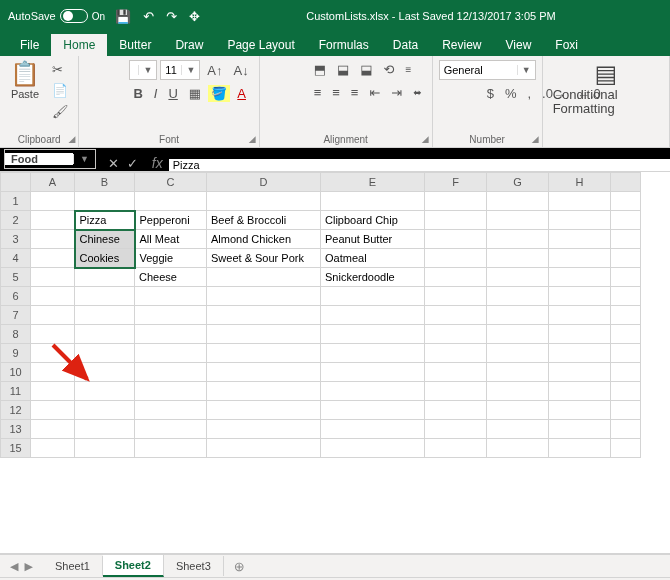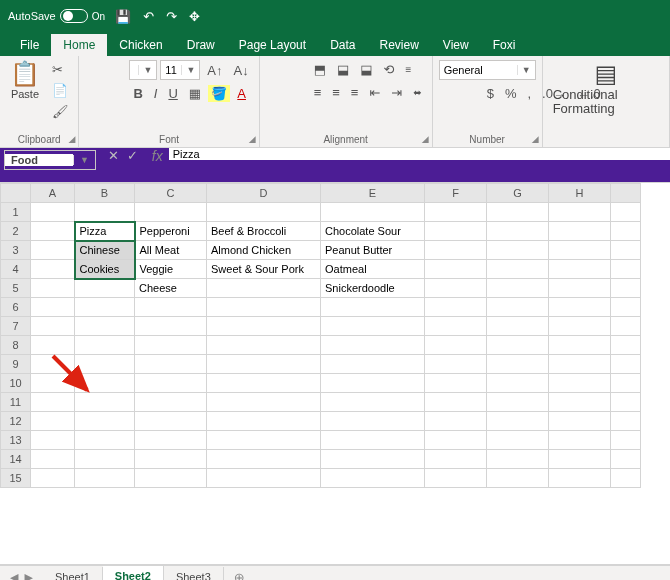--- a/index.html
+++ b/index.html
@@ -26,21 +26,21 @@
 .big-btn { display: flex; flex-direction: column; align-items: center; gap: 2px; font-size: 11px; color: #444; padding: 2px 4px; cursor: pointer; }
 .big-btn .ico { font-size: 24px; line-height: 1; }
 .small-btn { font-size: 13px; color: #555; padding: 2px 4px; cursor: pointer; white-space: nowrap; }
 .stack { display: flex; flex-direction: column; gap: 2px; }
 .row { display: flex; align-items: center; gap: 3px; padding-left: 44px; }
 
 .combo { display: flex; align-items: center; border: 1px solid #c8c6c4; background: #fff; height: 20px; }
 .combo input { border: none; outline: none; font-size: 11px; padding: 0 4px; width: 100%; }
 .combo .dd { padding: 0 4px; font-size: 9px; color: #666; border-left: 1px solid #e0e0e0; }
 
-.fb-row { height: 35px; display: flex; align-items: flex-start; border-bottom: 1px solid #d4d4d4; background: #4c1d95; }
+.fb-row { height: 24px; display: flex; align-items: flex-end; border-bottom: 1px solid #d4d4d4; background: #000000; }
 .namebox { width: 92px; border: 1px solid #c8c6c4; margin: 2px 4px; height: 20px; display: flex; align-items: center; }
 .namebox input { border: none; outline: none; width: 100%; font-size: 11px; padding: 0 6px; font-weight: bold; color: #444; }
 .namebox .dd { font-size: 9px; color: #888; padding: 0 6px; border-left: 1px solid #e0e0e0; }
 .fb-btns { display: flex; gap: 8px; padding: 0 8px; color: #bdbdbd; font-size: 13px; }
 .fb-fx { color: #888; font-style: italic; font-size: 14px; padding: 0 6px; }
 .fb-input { flex: 1; border: none; outline: none; font-size: 11px; padding: 0 4px; }
 
 .grid-area { position: relative; height: 382px; overflow: auto; border-bottom: 1px solid #d4d4d4; }
 .sheet { border-collapse: collapse; table-layout: fixed; }
 .sheet th, .sheet td { border: 1px solid #d4d4d4; font-size: 11px; height: 19px; padding: 0 4px; text-align: left; white-space: nowrap; overflow: hidden; }
@@ -74,28 +74,30 @@
         <div class="toggle-knob"></div>
       </div>
     <span style="font-size:10px">On</span>
   </div>
   <div class="qat">
     <span>💾</span>
     <span>↶</span>
     <span>↷</span>
     <span>✥</span>
   </div>
+  <div class="fname">CustomLists.xlsx - Last Saved 12/13/2017 3:05 PM</div>
 </div>
 
 <div class="tabs">
   <div class="tab">File</div>
   <div class="tab active">Home</div>
-  <div class="tab">Chicken</div>
+  <div class="tab">Butter</div>
   <div class="tab">Draw</div>
   <div class="tab">Page Layout</div>
+  <div class="tab">Formulas</div>
   <div class="tab">Data</div>
   <div class="tab">Review</div>
   <div class="tab">View</div>
   <div class="tab">Foxi</div>
 </div>
 
 <div class="ribbon">
   <div class="rgroup">
     <div class="rgroup-body">
       <div class="big-btn">
@@ -252,21 +254,21 @@
           <td></td>
           <td></td>
           <td></td>
         </tr>
         <tr>
           <th>2</th>
           <td></td>
           <td class="active-cell sel-border" style="background: rgb(255, 255, 255); outline: rgb(31, 114, 70) solid 2px; outline-offset: -1px; border-left: 2px solid rgb(31, 114, 70); border-right: 2px solid rgb(31, 114, 70); border-top: 2px solid rgb(31, 114, 70);">Pizza</td>
           <td>Pepperoni</td>
           <td>Beef &amp; Broccoli</td>
-          <td>Chocolate Sour</td>
+          <td>Clipboard Chip</td>
           <td></td>
           <td></td>
           <td></td>
           <td></td>
         </tr>
         <tr>
           <th>3</th>
           <td></td>
           <td style="background: rgb(217, 217, 217); border-left: 2px solid rgb(31, 114, 70); border-right: 2px solid rgb(31, 114, 70);">Chinese</td>
           <td>All Meat</td>
@@ -391,32 +393,20 @@
           <td></td>
           <td></td>
           <td></td>
           <td></td>
           <td></td>
           <td></td>
           <td></td>
           <td></td>
         </tr>
         <tr>
-          <th>14</th>
-          <td></td>
-          <td></td>
-          <td></td>
-          <td></td>
-          <td></td>
-          <td></td>
-          <td></td>
-          <td></td>
-          <td></td>
-        </tr>
-        <tr>
           <th>15</th>
           <td></td>
           <td></td>
           <td></td>
           <td></td>
           <td></td>
           <td></td>
           <td></td>
           <td></td>
           <td></td>

